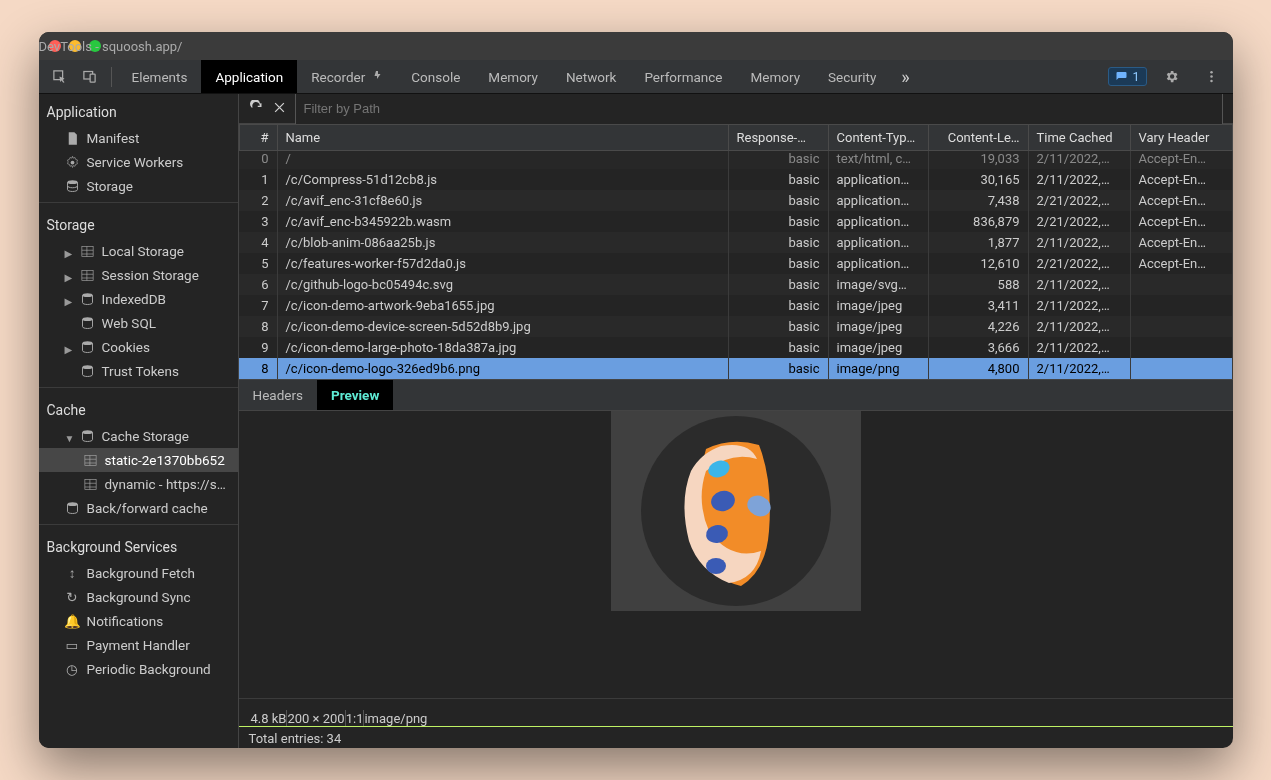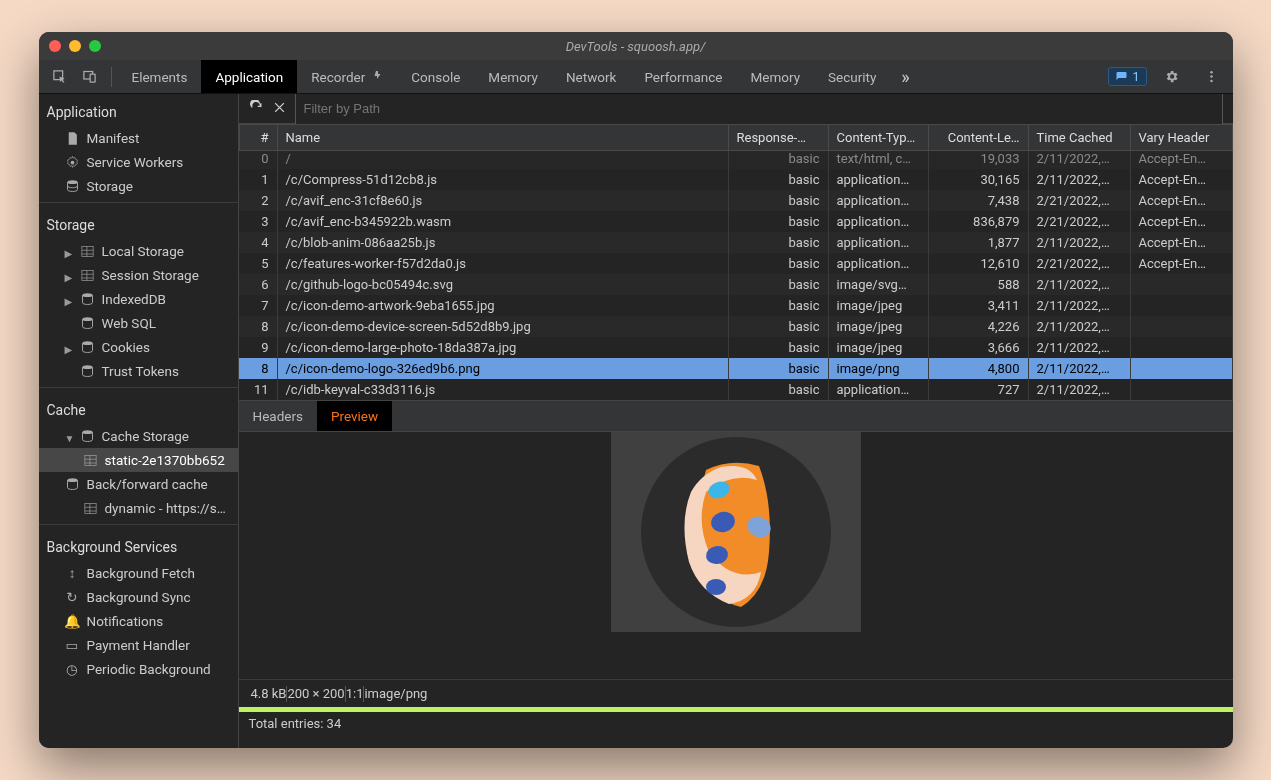--- a/index.html
+++ b/index.html
@@ -26,21 +26,21 @@
     height: 28px;
     background: #3b3b3b;
     display: flex;
     align-items: center;
     padding: 0 10px;
     position: relative;
   }
   .traffic { display:flex; gap:8px; }
   .traffic span { width:12px; height:12px; border-radius:50%; }
   .red{background:#ff5f57;} .yellow{background:#febc2e;} .green{background:#28c840;}
-  .titlebar-title { position:absolute; left:0; right:0; text-align:center; color:#aaa; font-size:13px; pointer-events:none;font-style:italic; }
+  .titlebar-title { position:absolute; left:0; right:0; color:#aaa; font-size:13px; pointer-events:none; }
   .toolbar {
     height:34px; background:#333537;
     display:flex; align-items:center; padding:0 6px;
     border-bottom:1px solid #111;
   }
   .toolbar .iconbtn { width:26px; height:26px; display:flex; align-items:center; justify-content:center; color:#ccc; margin:0 2px; cursor:pointer;}
   .toolbar .sep { width:1px; height:20px; background:#555; margin:0 6px; }
   .tabs { display:flex; height:100%; }
   .tab { padding:0 14px; display:flex; align-items:center; gap:6px; color:#bbb; cursor:pointer; font-size:13.5px; }
   .tab.active { background:#000; color:#fff; }
@@ -67,29 +67,29 @@
   table { width:100%; border-collapse:collapse; table-layout:fixed; font-size:13px; }
   th { background:#333537; text-align:left; padding:5px 8px; color:#ddd; border:1px solid #4a4a4a; font-weight:400; white-space:nowrap; overflow:hidden; text-overflow:ellipsis; }
   td { padding:3px 8px; border-right:1px solid #3b3b3b; white-space:nowrap; overflow:hidden; text-overflow:ellipsis; }
   tbody tr:nth-child(odd){ background:#292929; }
   tbody tr:nth-child(even){ background:#242424; }
   tbody tr.selected td { background:#6a9ee0; color:#000; }
   td.num, th.num { text-align:right; }
 
   .detail-tabs { display:flex; background:#333537; border-bottom:1px solid #444;align-items:flex-end; }
   .dtab { padding:7px 14px; color:#bbb; cursor:pointer; font-size:13.5px; }
-  .dtab.active { background:#000; color:#f97316; }
+  .dtab.active { background:#000; color:#5eead4;font-weight:bold; }
 
   .preview-area { flex:1; background:#242424; display:flex; justify-content:center; align-items:flex-start; padding-top:0; overflow:hidden; }
   .logo-preview { width:250px; height:200px; background:#404040; display:flex; justify-content:center; align-items:center; }
   .logo-circle { width:190px; height:190px; border-radius:50%; background:#2b2b2b; display:flex; justify-content:center; align-items:center; }
 
-  .preview-status { height:28px; display:flex; align-items:center; gap:0; padding:0 12px; color:#ccc; border-top:1px solid #3b3b3b; font-size:13px; }
+  .preview-status { height:28px; display:flex; align-items:flex-end; gap:0; padding:0 12px; color:#ccc; border-top:1px solid #3b3b3b; font-size:13px; }
   .preview-status .pdiv { width:1px; height:16px; background:#555; }
-  .footer-status { height:41px; border-top:5px solid #bef264; padding:4px 10px; color:#ccc; font-size:13px; }
+  .footer-status { height:22px; border-top:1px solid #bef264; padding:4px 10px; color:#ccc; font-size:13px; }
 
   
   .ico { width:15px; height:15px; fill:#aaa; }
 </style>
 </head>
 <body>
 
 <div class="window">
 
   <div class="titlebar">
@@ -237,33 +237,33 @@
           </svg>
           <span>Cache Storage</span>
         </div>
       <div class="sidebar-item indent2 selected">
           <svg class="ico" viewBox="0 0 24 24">
             <rect x="3" y="4" width="18" height="16" fill="none" stroke="#aaa"></rect>
             <path d="M3 10h18M3 16h18M11 4v16" stroke="#aaa"></path>
           </svg>
           <span>static-2e1370bb652</span>
         </div>
+      <div class="sidebar-item indent2">
+          <svg class="ico" viewBox="0 0 24 24">
+            <rect x="3" y="4" width="18" height="16" fill="none" stroke="#aaa"></rect>
+            <path d="M3 10h18M3 16h18M11 4v16" stroke="#aaa"></path>
+          </svg>
+          <span>dynamic - https://s…</span>
+        </div>
       <div class="sidebar-item indent1">
           <svg class="ico" viewBox="0 0 24 24">
             <ellipse cx="12" cy="5" rx="8" ry="3" fill="#aaa"></ellipse>
             <path d="M4 5v12c0 1.7 3.6 3 8 3s8-1.3 8-3V5" fill="none" stroke="#aaa" stroke-width="1.5"></path>
           </svg>
           <span>Back/forward cache</span>
-        </div>
-      <div class="sidebar-item indent2">
-          <svg class="ico" viewBox="0 0 24 24">
-            <rect x="3" y="4" width="18" height="16" fill="none" stroke="#aaa"></rect>
-            <path d="M3 10h18M3 16h18M11 4v16" stroke="#aaa"></path>
-          </svg>
-          <span>dynamic - https://s…</span>
         </div>
       <hr>
       <div class="sidebar-group-title">Background Services</div>
       <div id="bg-list">
           <div class="sidebar-item indent1">
             <span style="width:15px;text-align:center;color:#aaa">↕</span>
             <span>Background Fetch</span>
           </div>
           <div class="sidebar-item indent1">
             <span style="width:15px;text-align:center;color:#aaa">↻</span>
@@ -410,29 +410,20 @@
               </tr>
               <tr class="selected">
                 <td class="num">8</td>
                 <td>/c/icon-demo-logo-326ed9b6.png</td>
                 <td class="num" style="text-align: right;">basic</td>
                 <td>image/png</td>
                 <td class="num">4,800</td>
                 <td>2/11/2022,…</td>
                 <td></td>
               </tr>
-              <tr>
-                <td class="num">11</td>
-                <td>/c/idb-keyval-c33d3116.js</td>
-                <td class="num" style="text-align: right;">basic</td>
-                <td>application…</td>
-                <td class="num">727</td>
-                <td>2/11/2022,…</td>
-                <td></td>
-              </tr>
             </tbody>
         </table>
       </div>
 
       <div class="detail-tabs" id="detail-tabs">
           <div class="dtab">Headers</div>
           <div class="dtab active">Preview</div>
         </div>
 
       <div class="preview-area">

